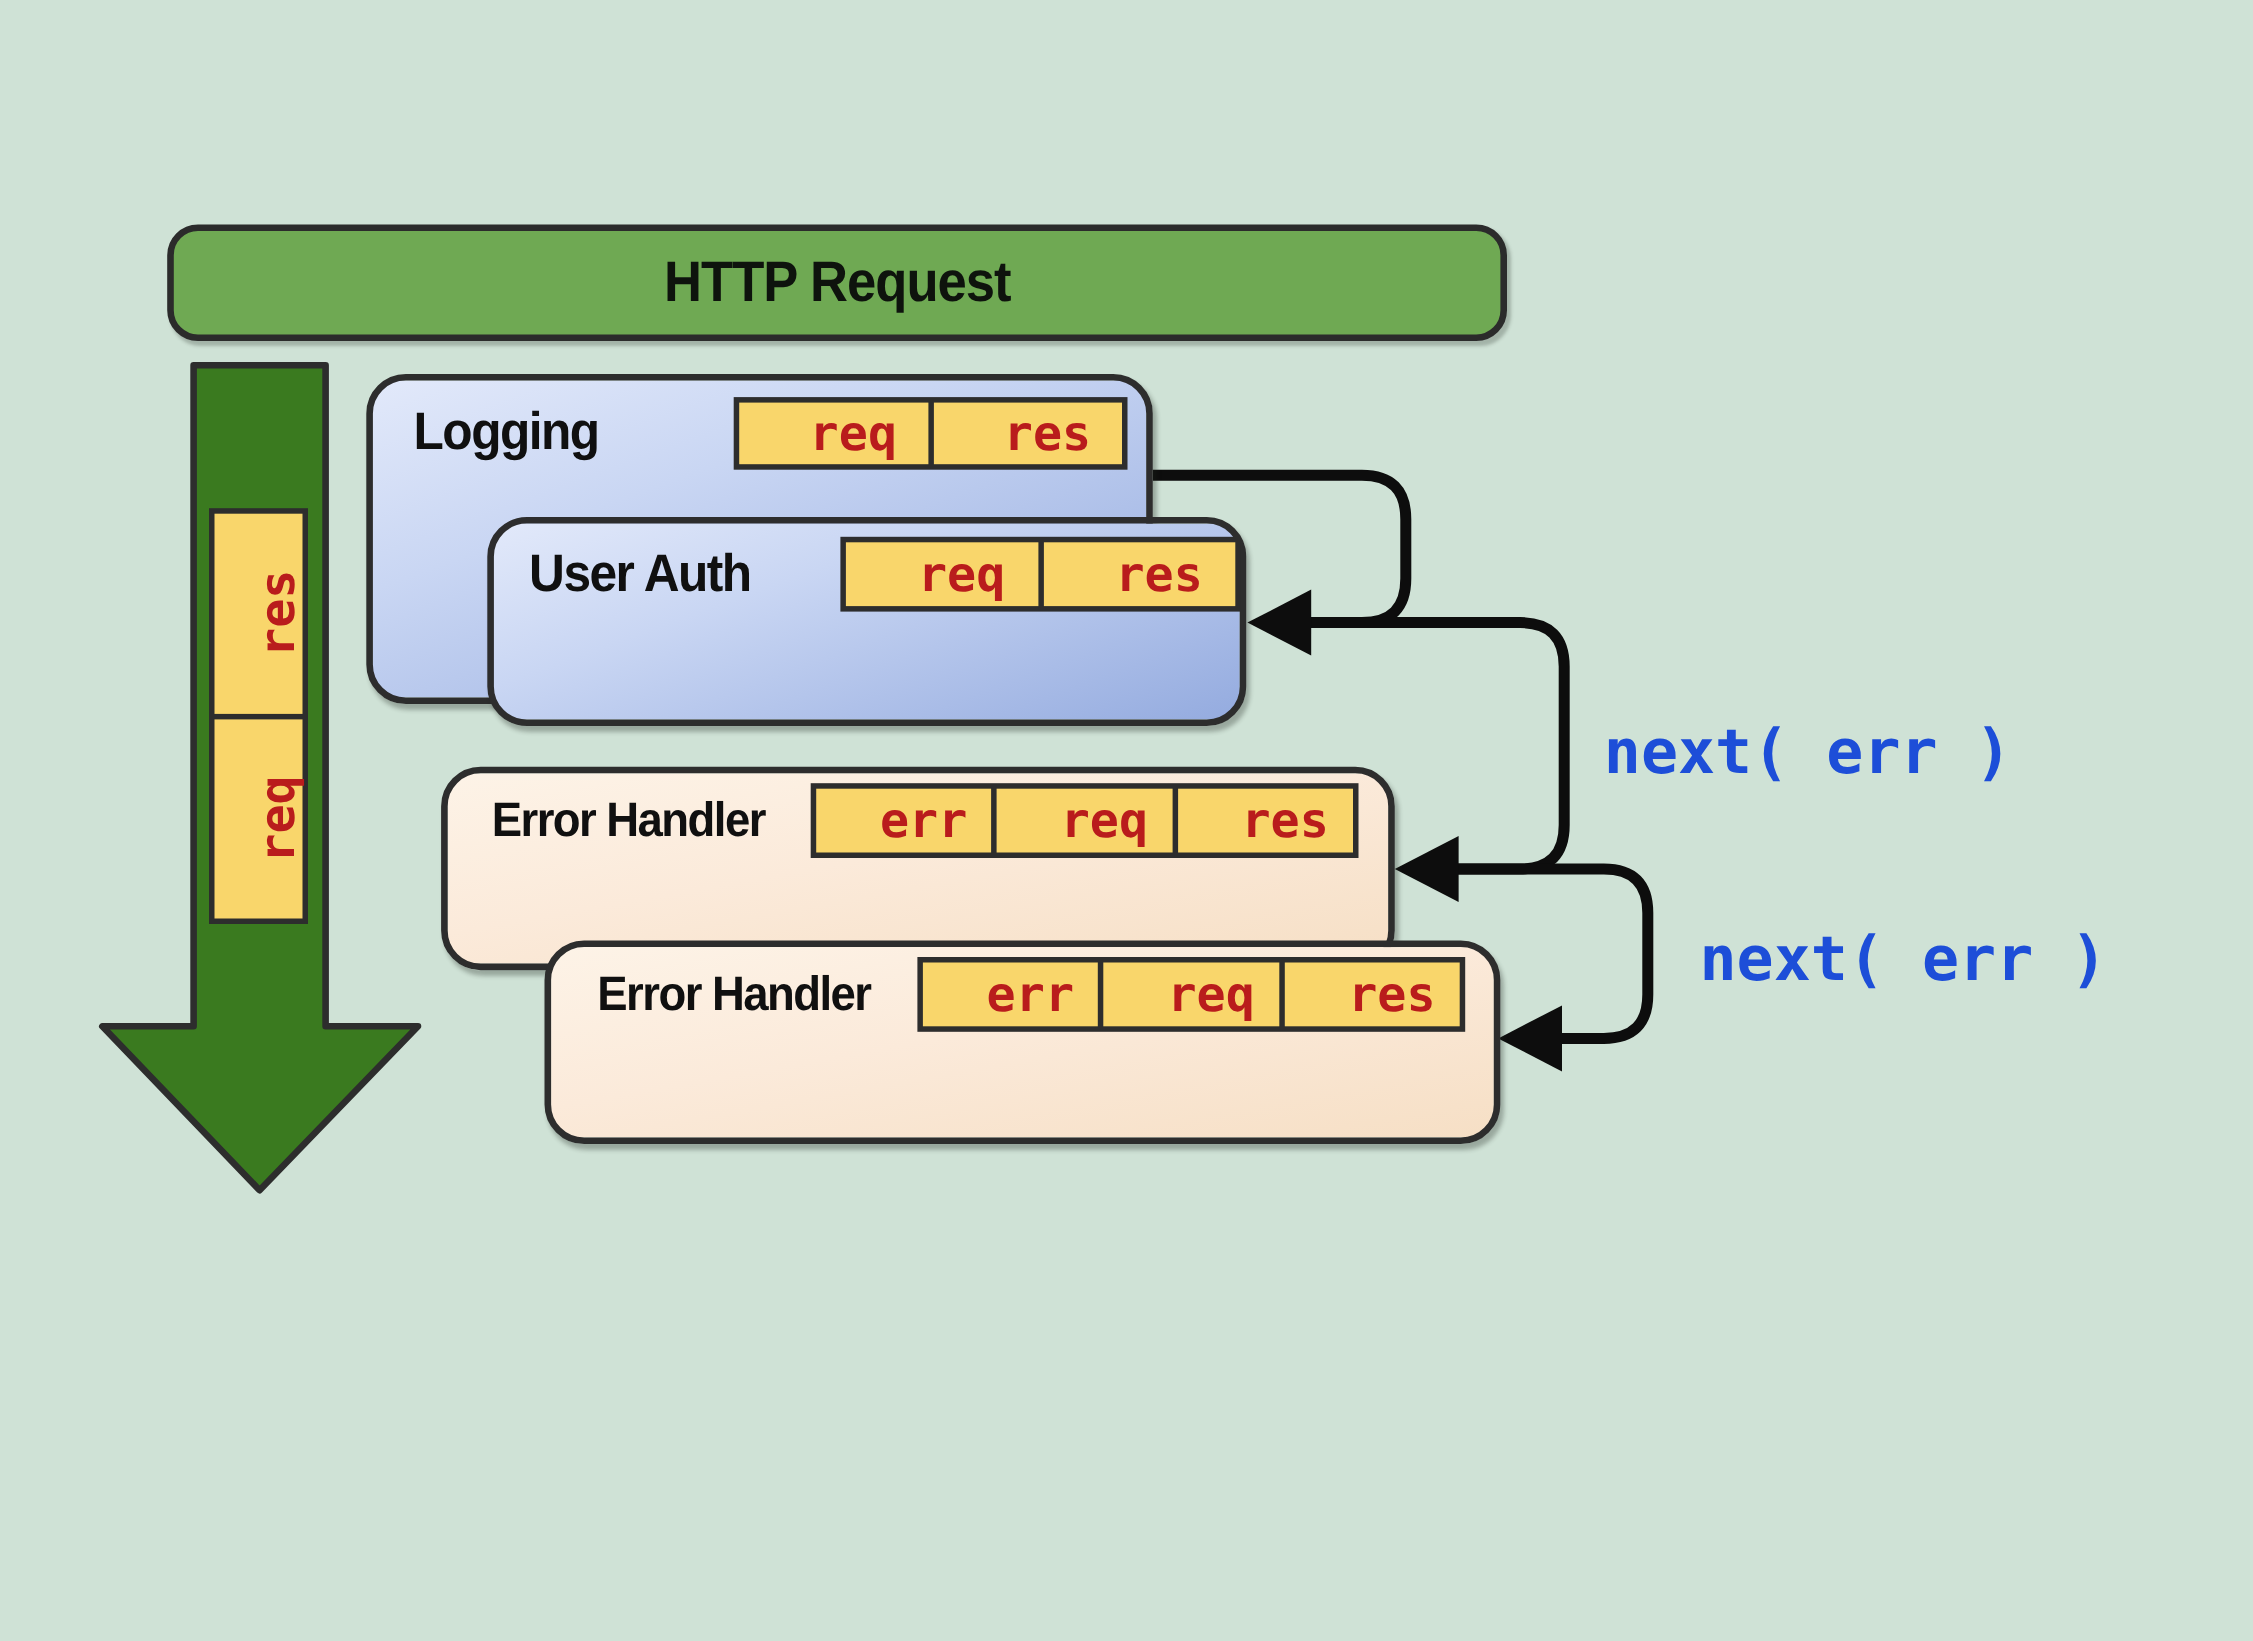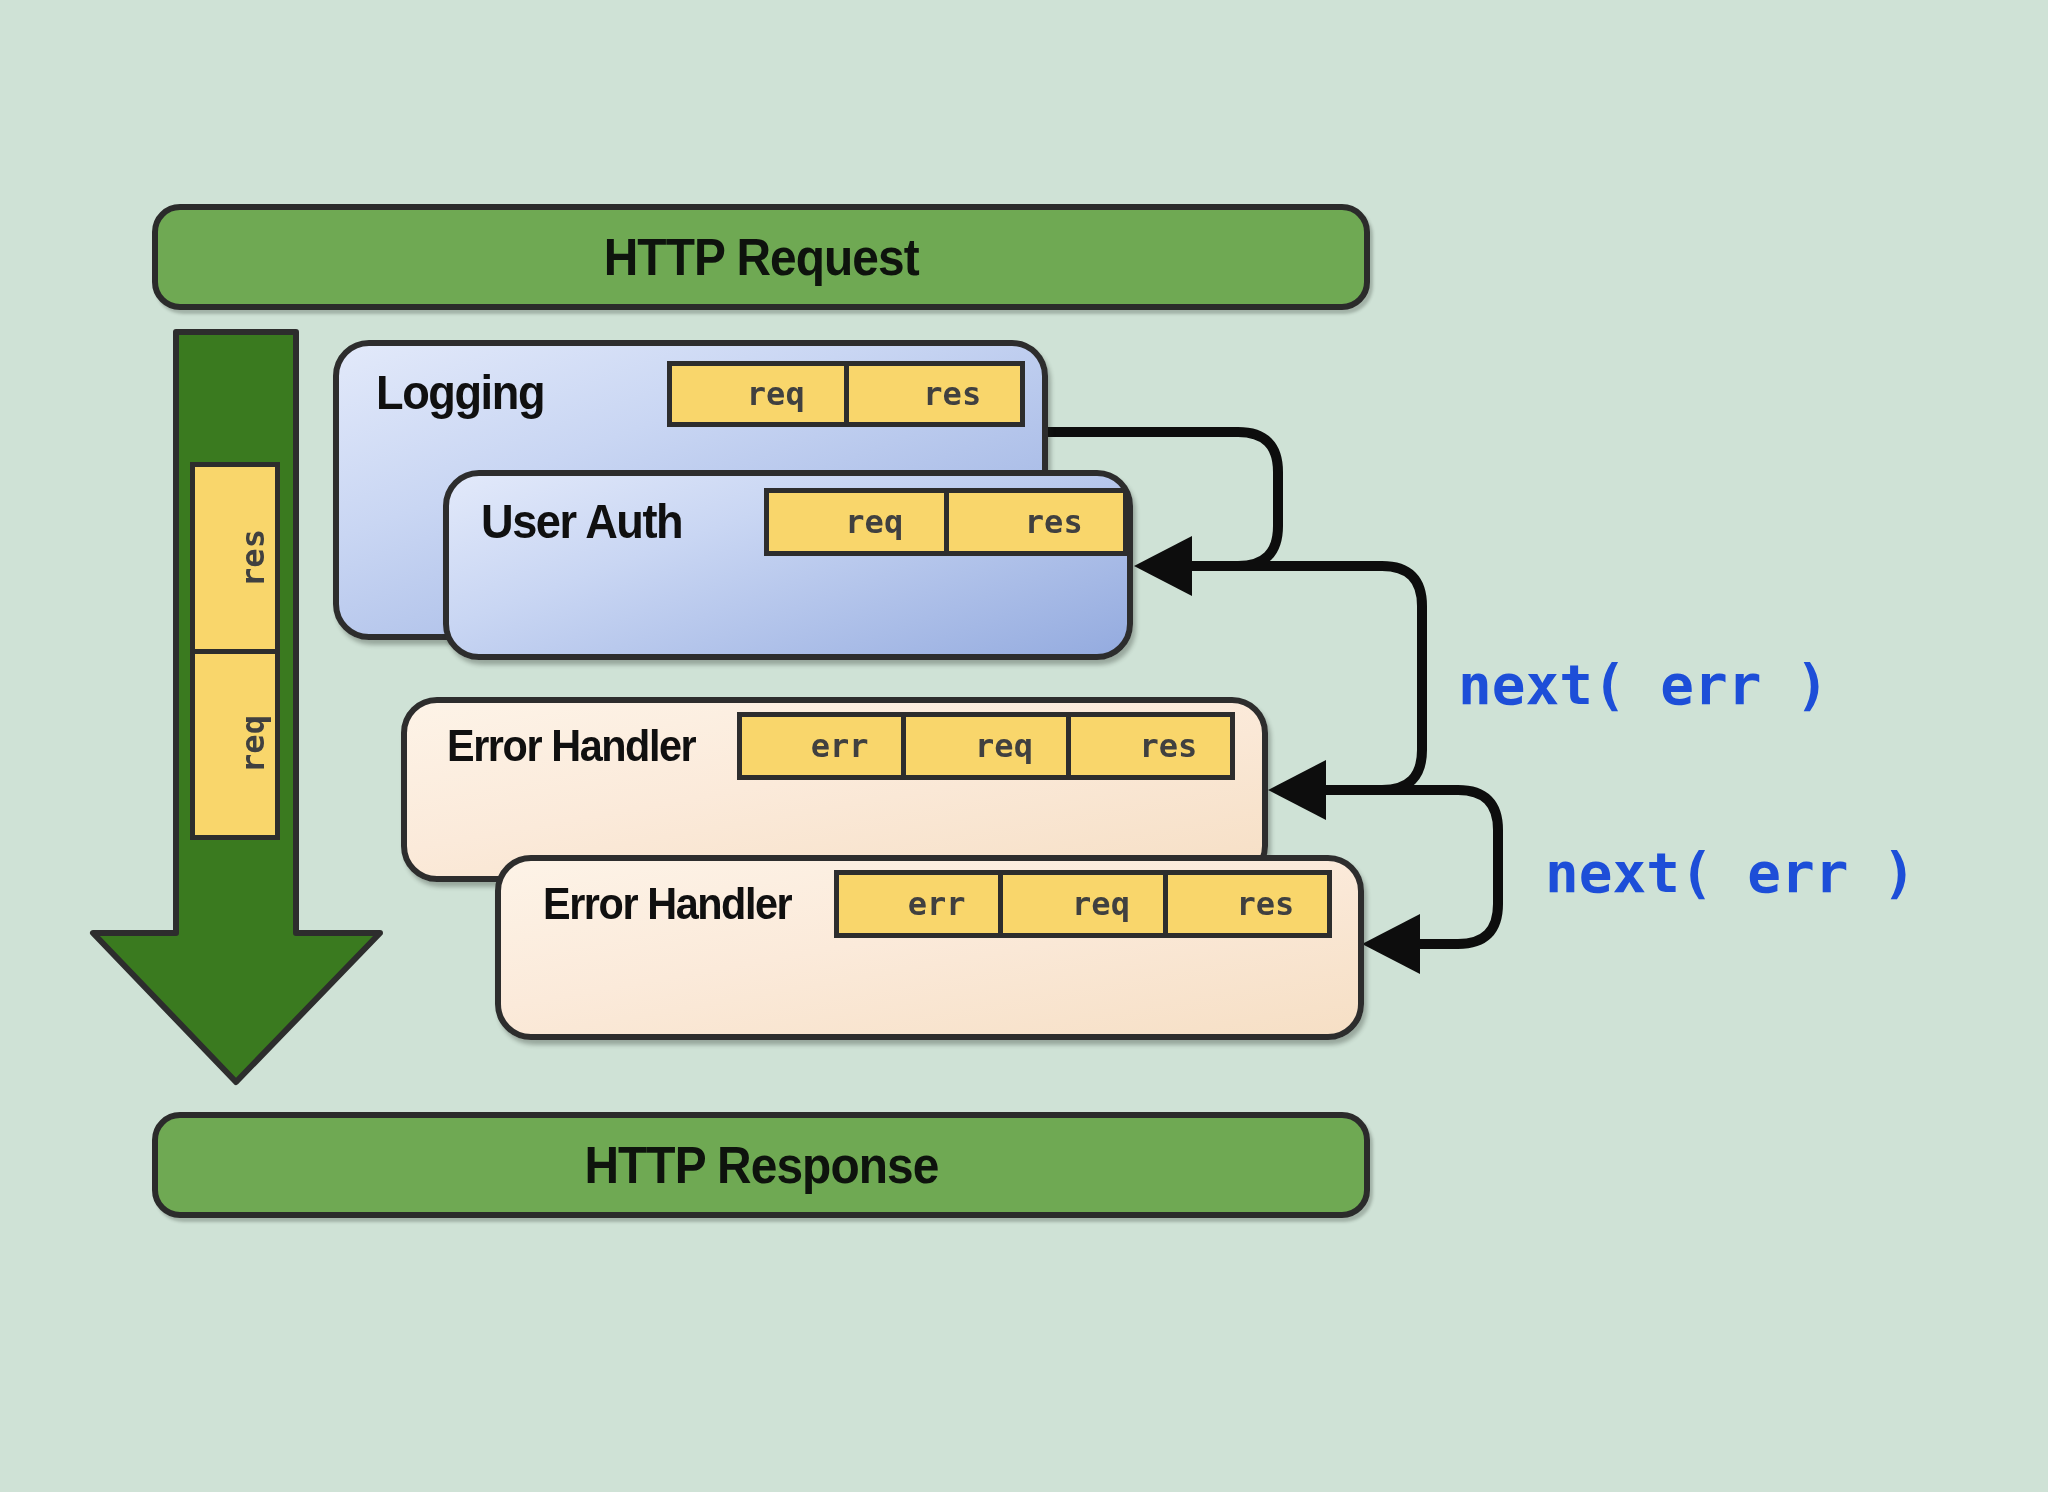--- a/index.html
+++ b/index.html
@@ -82,22 +82,22 @@
     box-sizing: border-box;
   }
   .tagcell {
     flex: 1 1 0;
     background: #f9d66b;
     display: flex;
     align-items: center;
     justify-content: center;
     font-family: "DejaVu Sans Mono", "Liberation Mono", monospace;
     font-weight: bold;
-    font-size: 32px;
-    color: #404040;
+    font-size: 44px;
+    color: #b91c1c;
     padding-left: 36px;
   }
   #strip-logging  { left: 667px; top: 361px; width: 358px; height: 66px; }
   #strip-userauth { left: 764px; top: 488px; width: 364px; height: 68px; }
   #strip-eh1      { left: 737px; top: 712px; width: 498px; height: 68px; }
   #strip-eh2      { left: 834px; top: 870px; width: 498px; height: 68px; }
 
   
   #strip-flowarrow {
     left: 190px; top: 462px;
@@ -193,17 +193,14 @@
   <div class="mw-label" id="label-errorhandler2">Error Handler</div>
   <div class="tagstrip" id="strip-eh2">
     <div class="tagcell">err</div>
     <div class="tagcell">req</div>
     <div class="tagcell">res</div>
   </div>
 
   <div class="next-err" id="next-err-1">next( err )</div>
   <div class="next-err" id="next-err-2">next( err )</div>
 
-  <div class="endbar" id="bar-response">
-    <span class="bar-label">HTTP Response</span>
-  </div>
 
 </div>
 
 </body></html>

